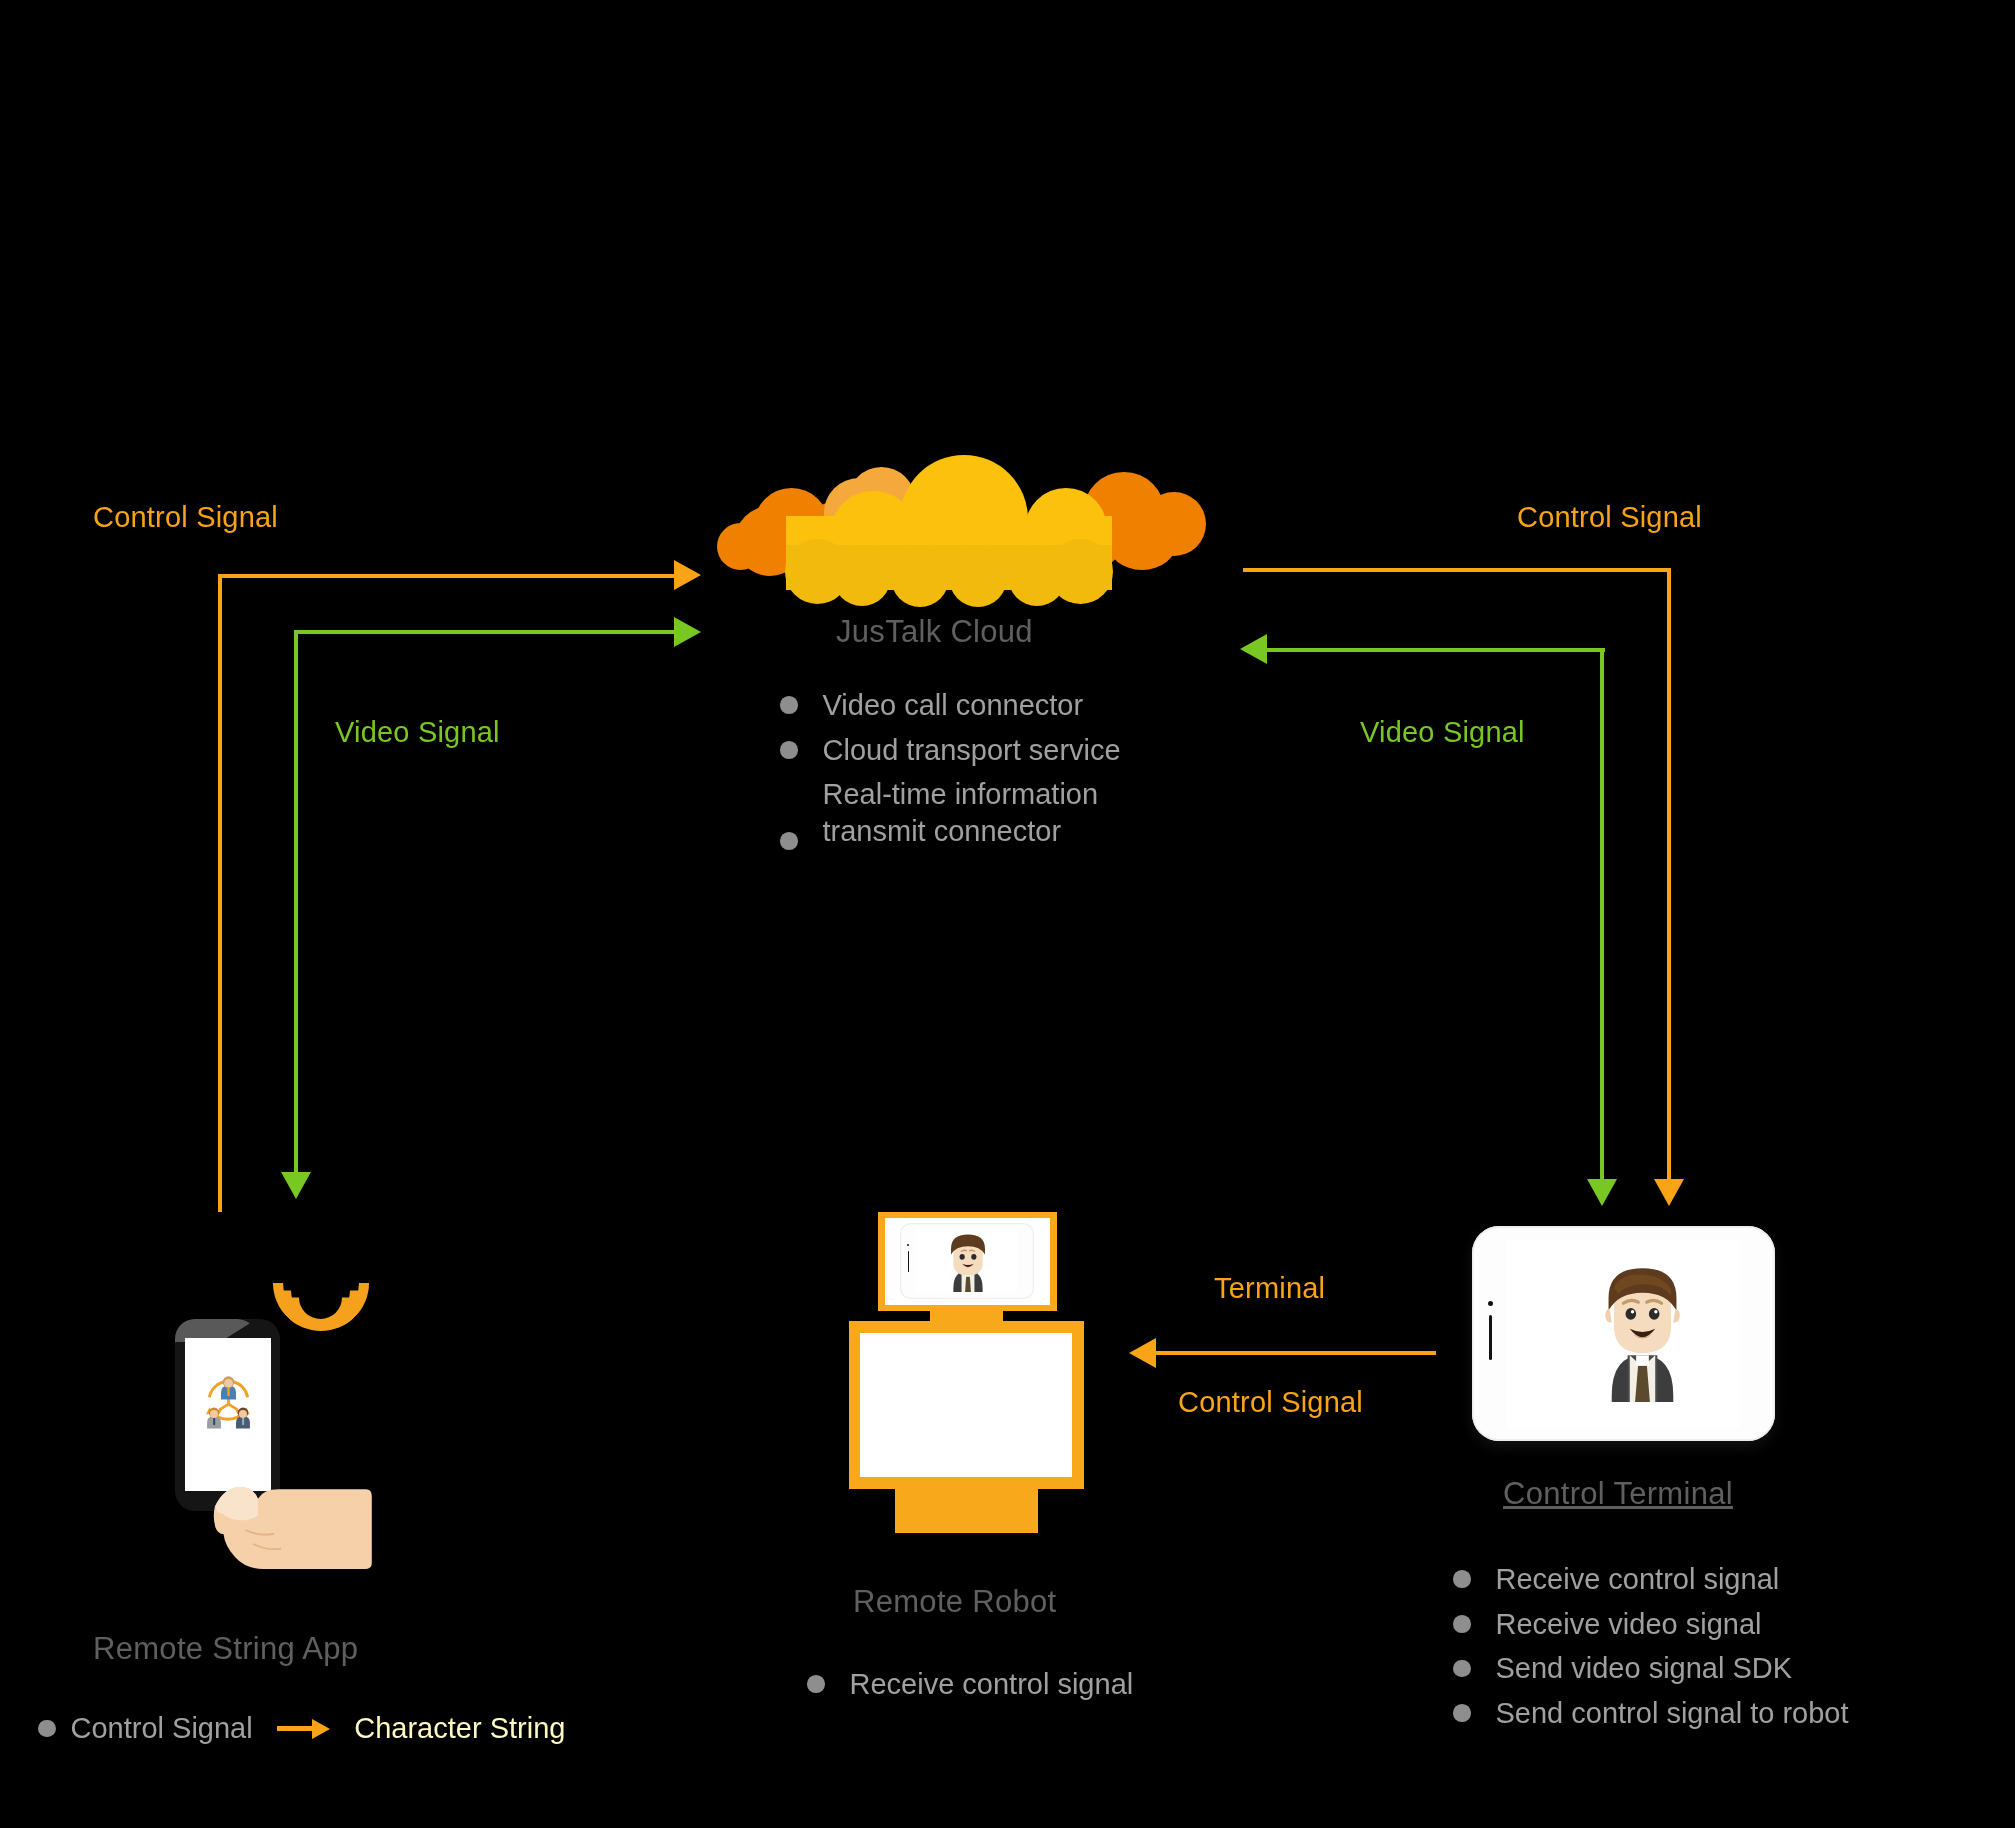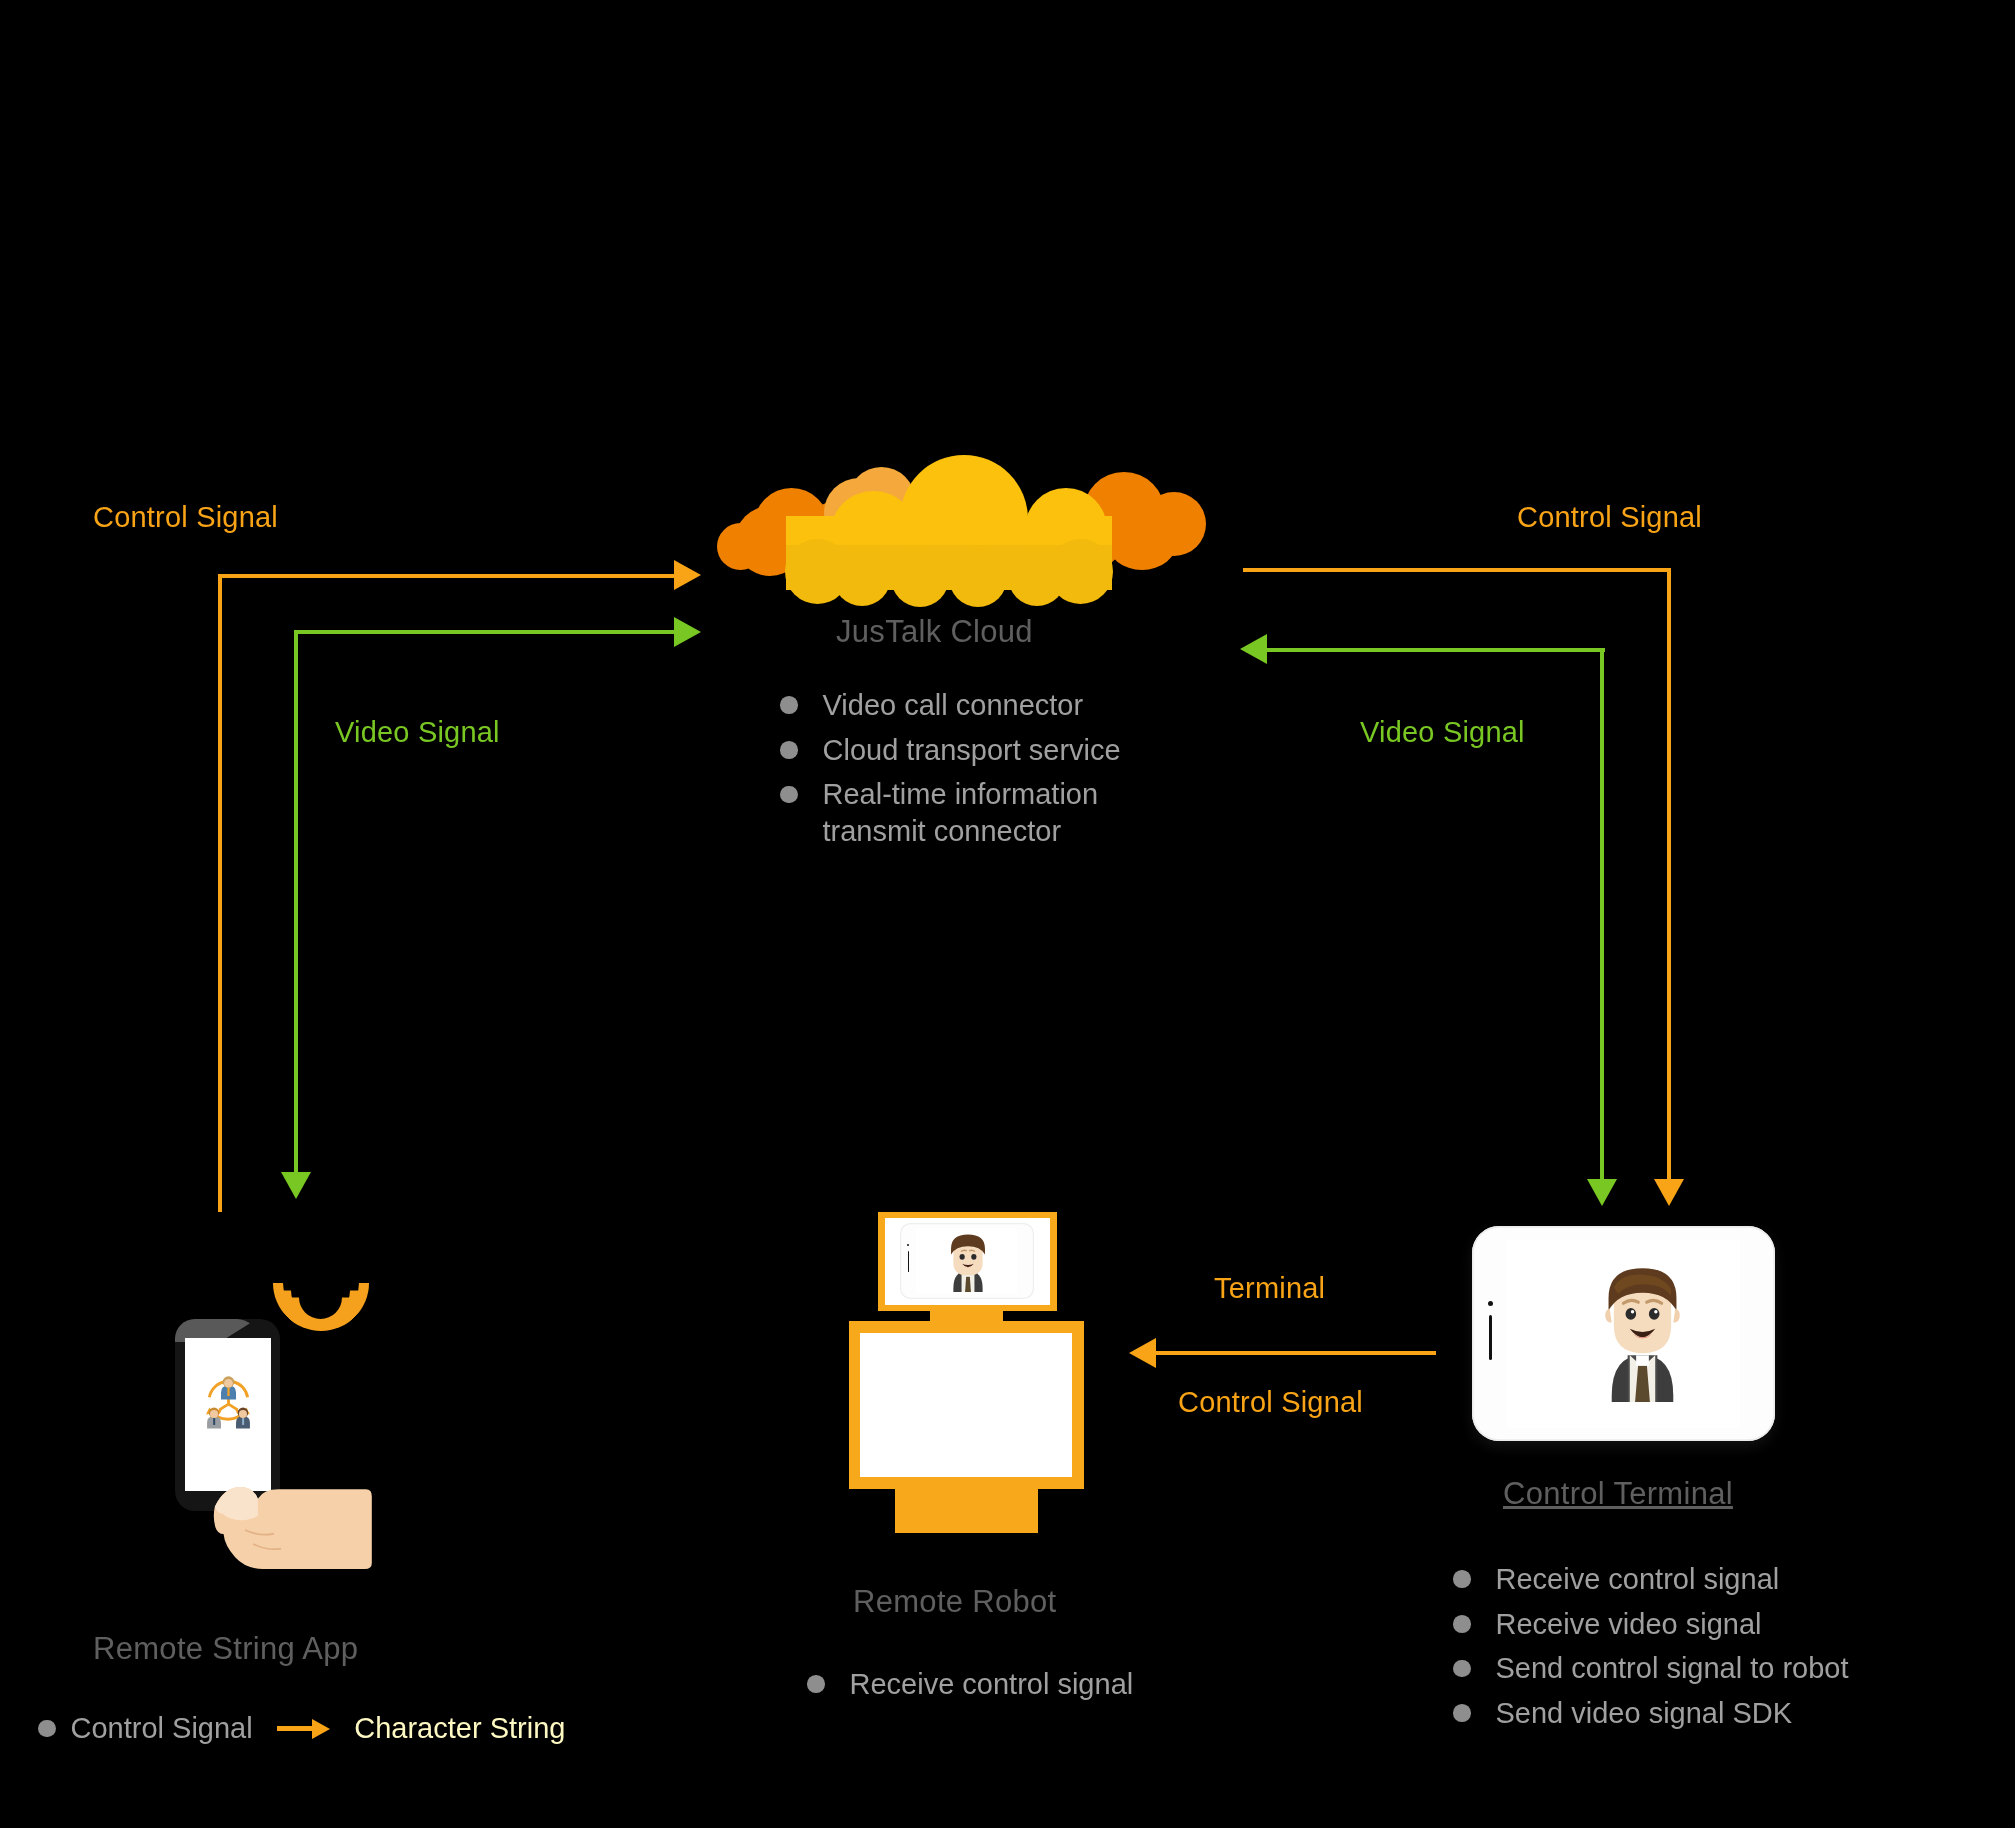--- a/index.html
+++ b/index.html
@@ -19,21 +19,21 @@
   .bullets li{
     display:flex;align-items:flex-start;gap:25px;
     font-size:29px;color:#a0a0a0;line-height:1.26;margin-bottom:8.2px;
     white-space:nowrap;
   }
   .bullets li .dot{
     flex:0 0 auto;width:17.5px;height:17.5px;border-radius:50%;
     background:#8e8e8e;margin-top:9.3px;
   }
   .bullets li .txt{display:block;}
-  .bullets li.wrap{white-space:normal;}
+  .bullets li.wrap{white-space:normal;align-items:flex-end;}
 
   .flow-label{
     font-size:29px;white-space:nowrap;font-weight:400;letter-spacing:0.2px;
   }
   .orange-label{color:#f8a416;}
   .green-label{color:#79c723;}
 
   
   .ln{position:absolute;background:#f8a416;}
   .ln.g{background:#79c723;}
@@ -322,22 +322,22 @@
     <li>
       <span class="dot"></span>
       <span class="txt">Receive control signal</span>
     </li>
     <li>
       <span class="dot"></span>
       <span class="txt">Receive video signal</span>
     </li>
     <li>
       <span class="dot"></span>
+      <span class="txt">Send video signal SDK</span>
+    </li>
+    <li>
+      <span class="dot"></span>
       <span class="txt">Send control signal to robot</span>
     </li>
-    <li>
-      <span class="dot"></span>
-      <span class="txt">Send video signal SDK</span>
-    </li>
   </ul>
 
 </div>
 
 
 </body></html>

